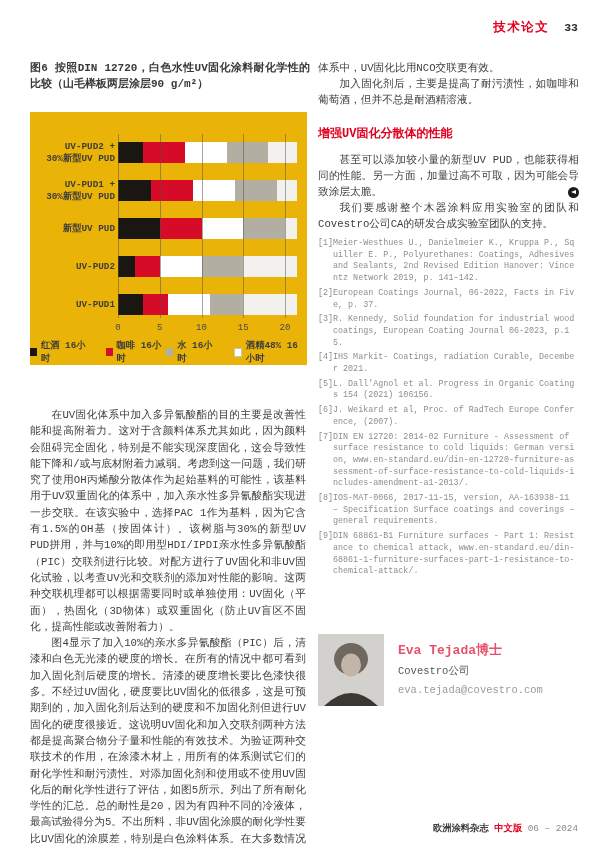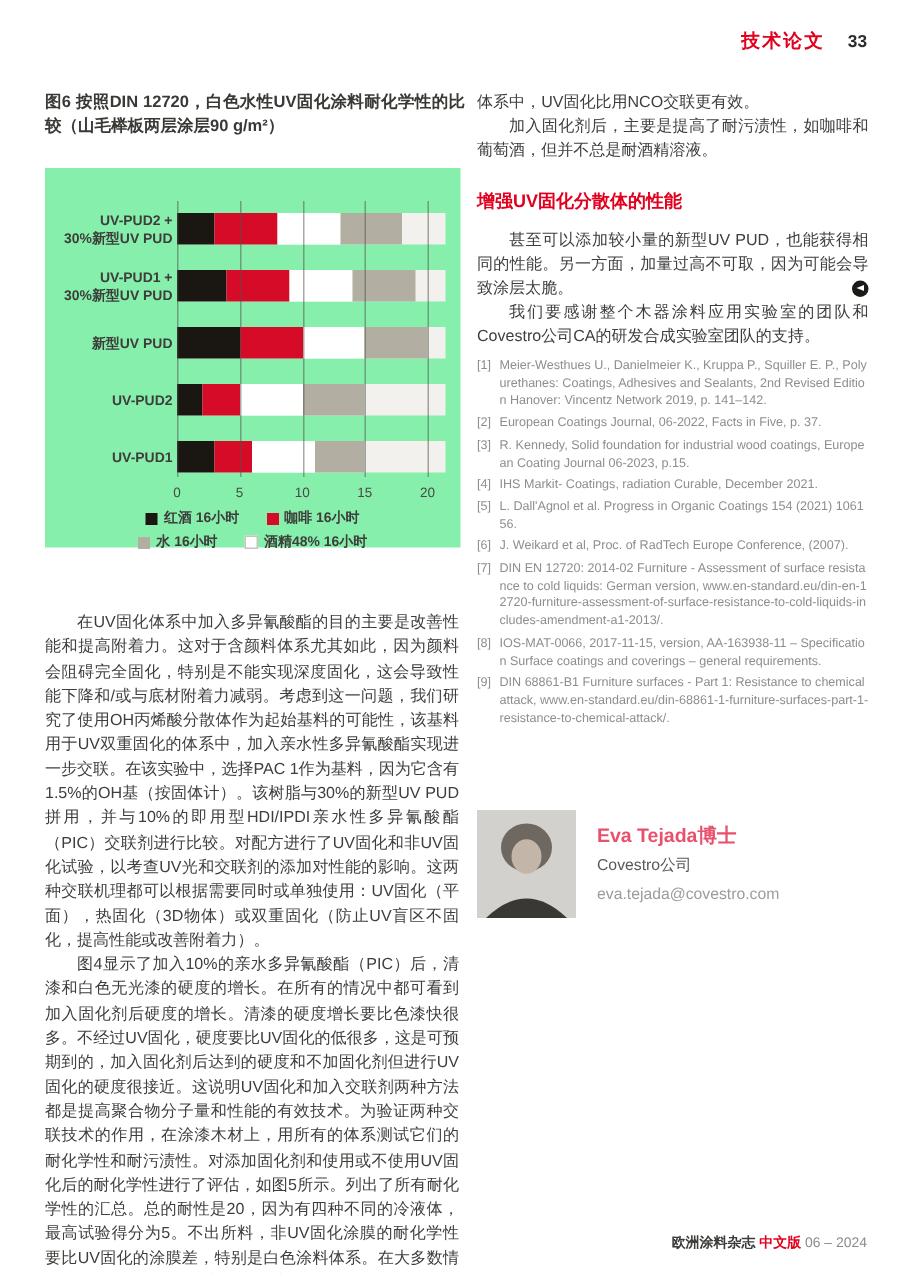--- a/index.html
+++ b/index.html
@@ -1,38 +1,38 @@
 <!DOCTYPE html>
 <html><head>
 <meta charset="utf-8">
 <style>
   html,body{margin:0;padding:0;background:#fff;}
   .page{position:relative;width:600px;height:849px;background:#ffffff;overflow:hidden;
-        font-family:Liberation Sans, sans-serif;color:#3f3e3c;}
+        font-family:Liberation Mono, monospace;color:#3f3e3c;}
 
   
   .header{position:absolute;top:19px;right:22px;display:flex;gap:15px;align-items:baseline;}
   .header .sec{color:#e2001f;font-weight:bold;font-size:12.5px;letter-spacing:1.5px;}
   .header .num{font-size:11.5px;color:#2c2c2a;font-weight:bold;}
 
   
   .caption{position:absolute;left:30px;top:61px;width:280px;font-size:11px;font-weight:bold;
            line-height:15.8px;color:#3a3936;text-align:justify;}
 
   
-  .chart{position:absolute;left:30px;top:112px;width:277px;height:253px;background:#86efac;}
+  .chart{position:absolute;left:30px;top:112px;width:277px;height:253px;background:#eab308;}
   .plot{position:absolute;left:88px;top:22px;width:167px;height:184px;}
   .gridline{position:absolute;top:0;bottom:0;width:1px;background:rgba(82,79,72,.5);z-index:3;}
   .bar-track{position:absolute;left:0;width:179px;height:21px;background:#f2f1ed;z-index:1;}
   .bar-seg{position:absolute;height:21px;z-index:2;}
   .cat-label{position:absolute;left:0;width:85px;text-align:right;font-size:9.3px;font-weight:bold;
              color:#3e3d3a;line-height:12px;}
   .axis-labels{position:absolute;left:88px;top:211px;width:167px;height:12px;font-size:9px;color:#4a4944;}
   .axis-labels span{position:absolute;transform:translateX(-50%);}
-  .legend{position:absolute;left:0;top:227px;width:277px;display:flex;flex-direction:column;
+  .legend{position:absolute;left:0;top:227px;width:277px;display:flex;flex-direction:row;
           align-items:center;gap:3px;font-size:9.3px;font-weight:bold;color:#3e3d3a;}
   .legend-row{display:flex;gap:18px;}
   .legend-item{display:flex;align-items:center;gap:4px;}
   .legend-swatch{width:8px;height:8px;display:inline-block;}
   .legend-swatch.white{border:1px solid #c6c4be;width:7px;height:7px;}
 
   
   .col-left{position:absolute;left:30px;top:407px;width:276px;font-size:10.7px;line-height:16.3px;text-align:justify;}
   .col-right{position:absolute;left:318px;top:60px;width:261px;font-size:10.7px;line-height:16px;text-align:justify;}
   .col-left p,.col-right p{margin:0;}

